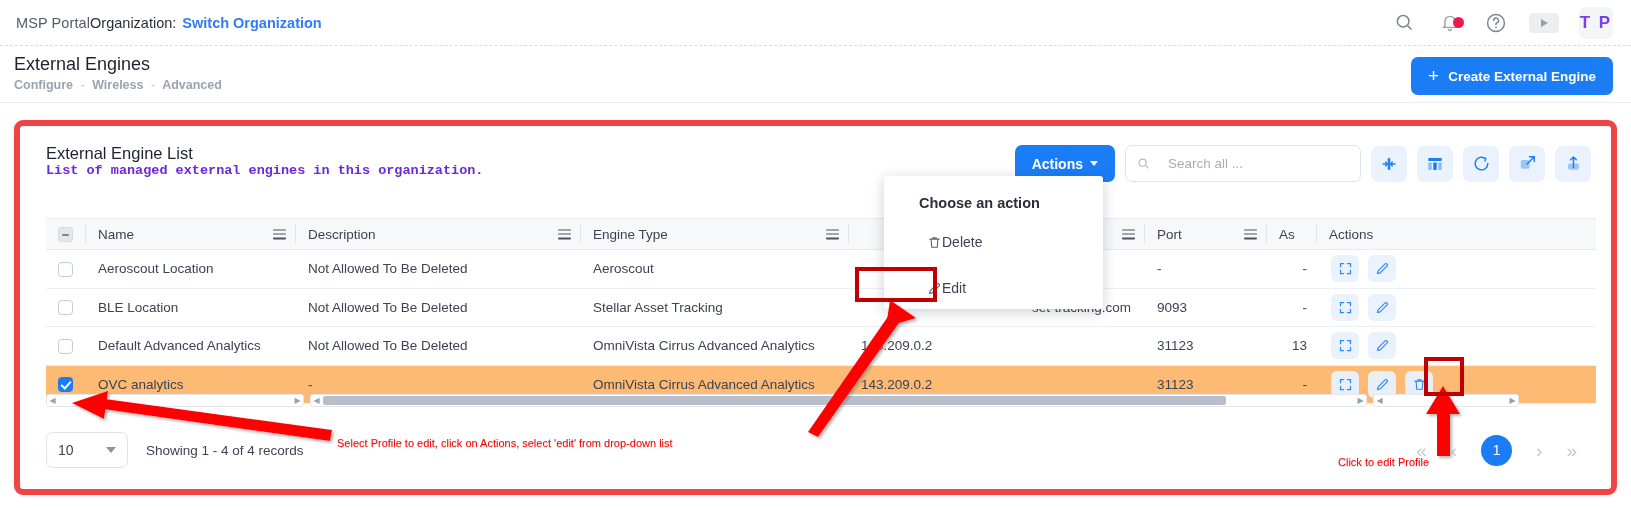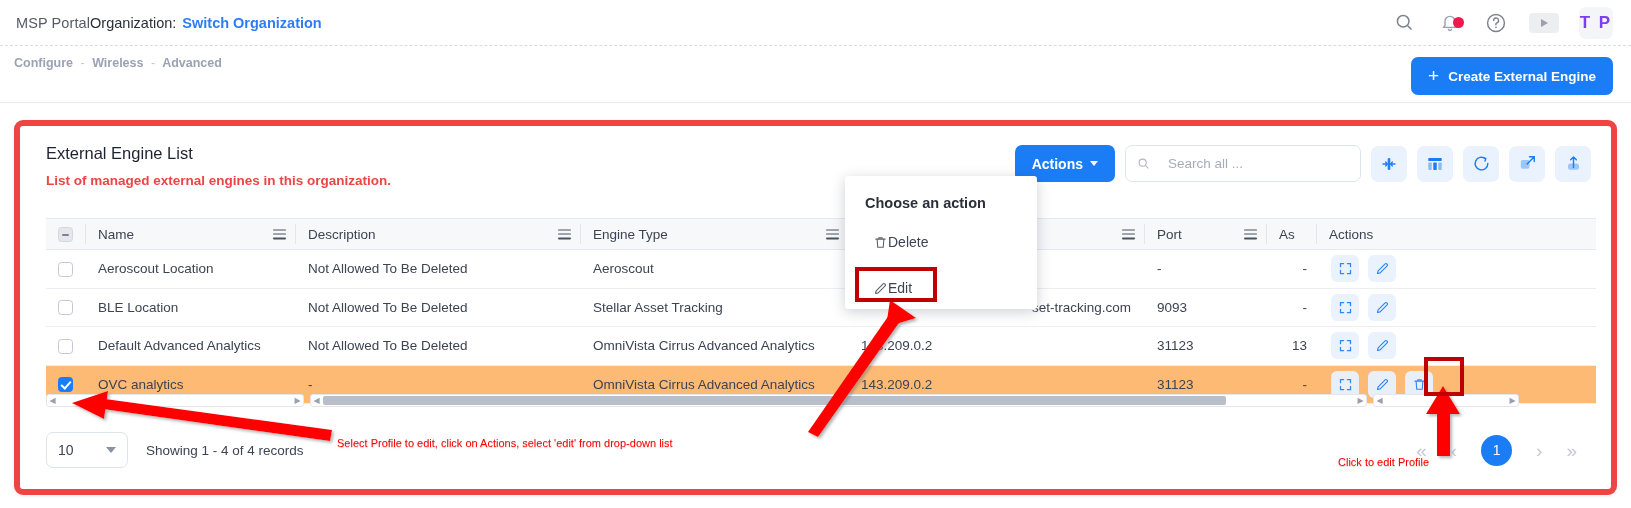--- a/index.html
+++ b/index.html
@@ -54,21 +54,21 @@
 
   
   .card{
     position:absolute; left:14px; top:120px; width:1603px; height:375px;
     background:#fff; border:6px solid #ef4444; border-radius:9px;
     box-shadow:0 1px 4px rgba(20,30,60,.07);
     overflow:hidden;
   }
   .card-head{ padding:18px 26px 0 26px; }
   .card-title{ font-size:16.5px; color:#1d2330; font-weight:400;}
-  .card-sub{ font-size:13.5px; color:#ef4444; font-weight:700; margin-top:10px;}
+  .card-sub{ font-size:13.5px; color:#6d28d9; font-weight:700; font-family:Liberation Mono, monospace;}
 
   .toolbar{ position:absolute; right:20px; top:19px; display:flex; align-items:center; gap:10px;}
   .actions-btn{
     background:#1b7df5;color:#fff;border:none;border-radius:7px;height:37px;padding:0 17px;
     font-size:14px;font-weight:700;display:flex;align-items:center;gap:7px;cursor:pointer;
     font-family:"Liberation Sans", sans-serif;
   }
   .caret{ width:0;height:0;border-left:4.5px solid transparent;border-right:4.5px solid transparent;border-top:5.5px solid #fff;}
   .searchbox{
     width:236px;height:37px;border:1px solid #dfe3ea;border-radius:7px;display:flex;align-items:center;
@@ -131,22 +131,22 @@
   .showing{ margin-left:18px; font-size:13.5px; color:#3c4352;}
   .pager{ margin-left:auto; display:flex; align-items:center; gap:24px; padding-right:14px;}
   .pg{ font-size:19px; color:#c3c9d4; cursor:pointer; line-height:1; user-select:none;}
   .pg-cur{
     width:31px;height:31px;border-radius:50%;background:#1b7df5;color:#fff;font-size:14px;
     display:flex;align-items:center;justify-content:center;cursor:pointer;
   }
 
   
   .dropdown{
-    position:absolute; left:845px; top:176px; width:192px; height:133px;
-    background:#fff; box-shadow:0 3px 14px rgba(30,40,70,.22); border-radius:3px; z-index:40;
+    position:absolute; left:884px; top:176px; width:219px; height:133px;
+    background:#fff; box-shadow:0 3px 14px rgba(30,40,70,.22); border-radius:3px; z-index:40;padding-left:15px;
   }
   .dd-title{ font-size:14.5px; color:#2b2f38; font-weight:700; padding:19px 0 0 20px;}
   .dd-item{ display:flex; align-items:center; gap:0; padding:0 0 0 28px; height:30px; margin-top:16px; font-size:14px; color:#3c4352; cursor:pointer;}
 
   
   .anno-box{ position:absolute; border:4px solid #c00000; z-index:60; pointer-events:none; }
   .anno-text{ position:absolute; color:#ff0000; font-weight:400; font-size:11px; z-index:60; white-space:nowrap;
               text-shadow:0 1px 1px rgba(0,0,0,.18); }
   .anno-svg{ position:absolute; left:0; top:0; width:1631px; height:508px; z-index:55; pointer-events:none;}
 </style>
@@ -181,20 +181,21 @@
     </div>
     <div class="play-btn">
       <span class="play-tri"></span>
     </div>
     <div class="avatar">T P</div>
   </div>
 </div>
 
 <div class="pagehead">
   <div>
+    <div class="ph-title">External Engines</div>
     <div class="crumb">
       <span class="c">Configure</span>
       <span class="sep">-</span>
       <span class="c">Wireless</span>
       <span class="sep">-</span>
       <span class="c">Advanced</span>
     </div>
   </div>
   <button class="create-btn">
     <span class="plus">+</span>

